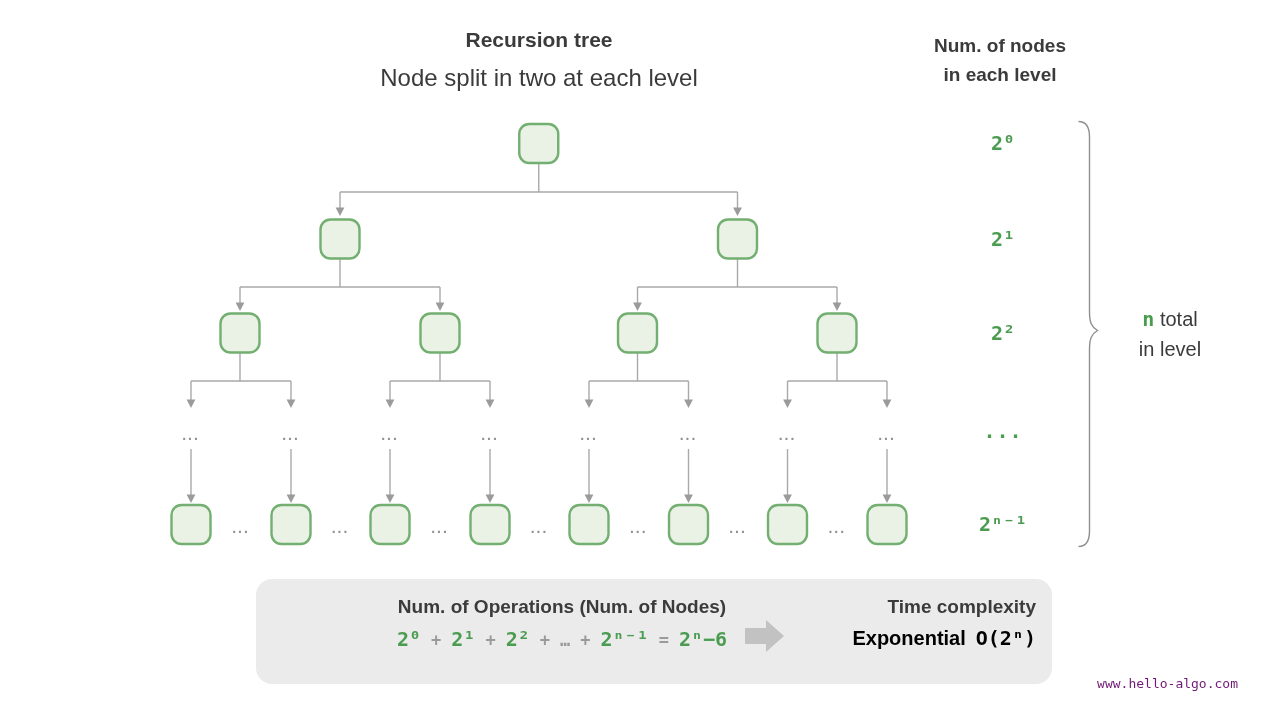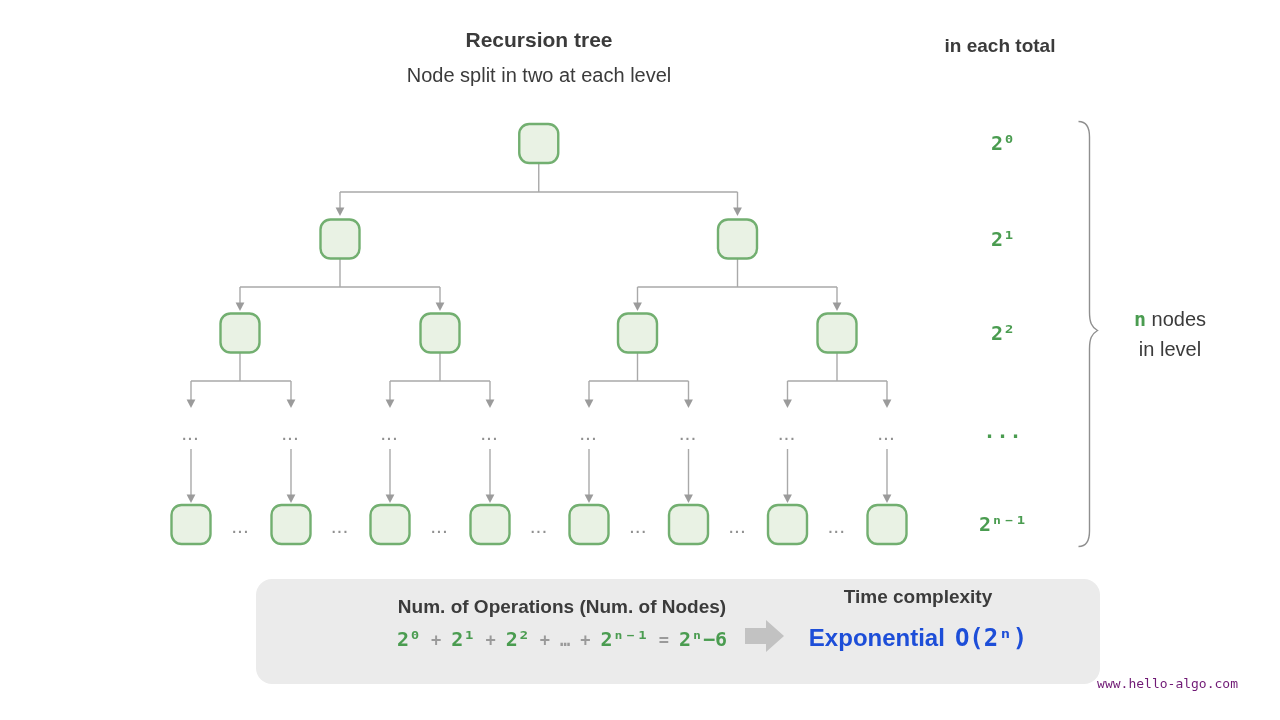--- a/index.html
+++ b/index.html
@@ -4,58 +4,59 @@
 <style>
   html,body{margin:0;padding:0;background:#ffffff;}
   .canvas{
     position:relative;width:1280px;height:720px;background:#ffffff;overflow:hidden;
     font-family:"Liberation Sans","DejaVu Sans",sans-serif;color:#3b3b3b;
   }
   .abs{position:absolute;}
   .center-x{transform:translateX(-50%);}
   
   .fig-title{left:539px;top:28px;font-size:21px;font-weight:700;white-space:nowrap;text-align:right;}
-  .fig-subtitle{left:539px;top:64px;font-size:20px;font-weight:400;white-space:nowrap;}
+  .fig-subtitle{left:539px;top:64px;font-size:24px;font-weight:400;white-space:nowrap;}
   .right-heading{left:1000px;top:31px;font-size:19px;font-weight:700;text-align:center;line-height:29px;white-space:nowrap;}
   
   .lvl{font-family:"DejaVu Sans Mono",monospace;font-weight:700;font-size:20px;color:#4a9c50;white-space:nowrap;}
   .lvl-0{left:1003px;top:131px;}
   .lvl-1{left:1003px;top:227px;}
   .lvl-2{left:1003px;top:321px;}
   .lvl-3{left:1003px;top:419px;letter-spacing:1px;}
   .lvl-4{left:1003px;top:512px;}
   
   .brace-label{left:1170px;top:304px;width:120px;transform:translateX(-50%);text-align:center;font-size:20px;line-height:30px;}
   .brace-label .n{font-family:"DejaVu Sans Mono",monospace;font-weight:700;color:#4a9c50;}
   
-  .summary-box{left:256px;top:579px;width:796px;height:105px;background:#ebebeb;border-radius:16px;padding-left:48px;}
+  .summary-box{left:256px;top:579px;width:796px;height:105px;background:#ebebeb;border-radius:16px;}
   .ops-col{position:absolute;left:36px;top:17px;width:540px;text-align:center;}
   .ops-title{font-size:19px;font-weight:700;}
   .formula{margin-top:9px;display:inline-flex;align-items:baseline;gap:10px;font-family:"DejaVu Sans Mono",monospace;font-weight:700;}
   .tok.green{color:#4a9c50;font-size:20px;}
   .tok.gray{color:#9a9a9a;font-size:17px;}
-  .time-col{position:absolute;left:544px;top:7px;width:236px;text-align:center;}
+  .time-col{position:absolute;left:544px;top:17px;width:236px;text-align:right;}
   .time-title{font-size:19px;font-weight:700;}
-  .complexity{margin-top:16px;font-size:24px;font-weight:700;color:#1d4ed8;white-space:nowrap;}
+  .complexity{margin-top:8px;font-size:20px;font-weight:700;color:#000000;white-space:nowrap;}
   .complexity .notation{font-family:"DejaVu Sans Mono",monospace;margin-left:10px;}
   .block-arrow{position:absolute;left:489px;top:41px;}
   
   .watermark{right:42px;top:676px;font-family:"DejaVu Sans Mono",monospace;font-size:13px;color:#701a75;white-space:nowrap;}
   svg.tree{position:absolute;left:0;top:0;}
 </style>
 </head>
 <body>
 
 <div class="canvas">
 
   <div class="abs center-x fig-title">Recursion tree</div>
   <div class="abs center-x fig-subtitle">Node split in two at each level</div>
 
   <div class="abs center-x right-heading">
-    <div>in each total</div>
+    <div>Num. of nodes</div>
+    <div>in each level</div>
   </div>
 
   <svg class="tree" id="tree-svg" width="1280" height="720" viewBox="0 0 1280 720">
     <path d="M 1078.5 121.5 C 1086 121.5 1089.5 126 1089.5 137
              L 1089.5 312 C 1089.5 322 1091.5 327 1097.5 330.5
              C 1091.5 334 1089.5 339 1089.5 349
              L 1089.5 531 C 1089.5 542 1086 546.5 1078.5 546.5" fill="none" stroke="#8f8f8f" stroke-width="1.4"></path>
   <line x1="538.75" y1="163" x2="538.75" y2="192" stroke="#a9a9a9" stroke-width="1.4"></line>
       <line x1="340" y1="192" x2="737.5" y2="192" stroke="#a9a9a9" stroke-width="1.4"></line>
       <line x1="340" y1="192" x2="340" y2="209" stroke="#a9a9a9" stroke-width="1.4"></line>
@@ -146,21 +147,21 @@
       <rect x="867.5" y="505" width="39" height="39" rx="10" ry="10" fill="#e9f2e4" stroke="#72af70" stroke-width="2.4"></rect>
     </svg>
 
   <div class="abs center-x lvl lvl-0">2⁰</div>
   <div class="abs center-x lvl lvl-1">2¹</div>
   <div class="abs center-x lvl lvl-2">2²</div>
   <div class="abs center-x lvl lvl-3">...</div>
   <div class="abs center-x lvl lvl-4">2ⁿ⁻¹</div>
 
   <div class="abs brace-label">
-    <div><span class="n">n</span>&nbsp;<span>nodes</span></div>
+    <div><span class="n">n</span>&nbsp;<span>total</span></div>
     <div>in level</div>
   </div>
 
   <div class="abs summary-box">
     <div class="ops-col">
       <div class="ops-title">Num. of Operations (Num. of Nodes)</div>
       <div class="formula">
           <span class="tok green">2⁰</span>
           <span class="tok gray">+</span>
           <span class="tok green">2¹</span>

